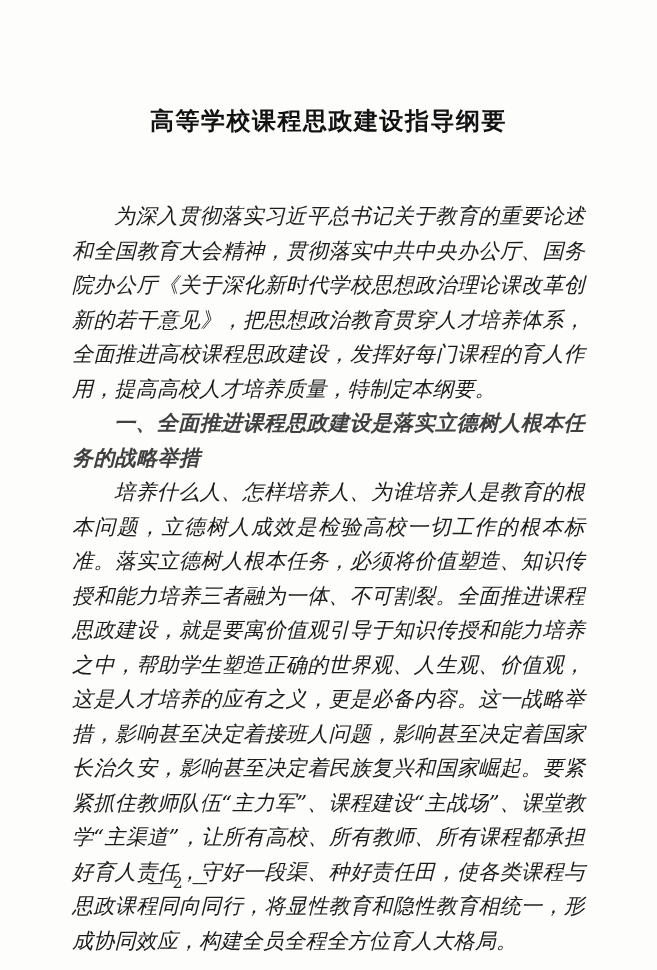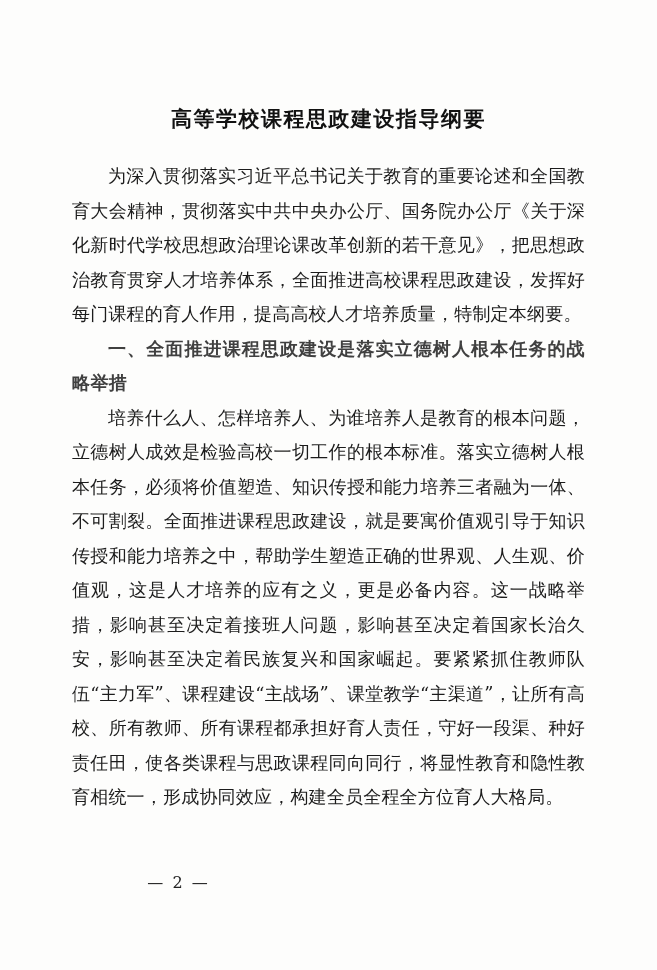--- a/index.html
+++ b/index.html
@@ -17,36 +17,37 @@
   .page {
     position: relative;
     width: 657px;
     height: 970px;
     background: #fdfdfc;
     box-sizing: border-box;
     padding: 0 72px;
   }
   .doc-title {
     text-align: center;
-    font-size: 21px;
+    font-size: 24px;
     font-weight: bold;
     letter-spacing: 1.5px;
     margin: 0;
     padding-top: 105px;
     color: #121212;
     font-family: "DejaVu Serif", "Liberation Serif", serif;
   }
   .body-text {
-    margin-top: 26px;
-    font-size: 18px;
+    margin-top: 62px;
+    font-size: 21px;
     line-height: 34.5px;
     text-align: justify;
     text-justify: inter-ideograph;
     color: #1c1c1c;
     letter-spacing: 0.2px;
+    font-style: italic;
   }
   .para {
     margin: 0;
     text-indent: 2em;
     text-align: justify;
   }
   .para + .para {
     margin-top: 0px;
   }
   .section-heading {

